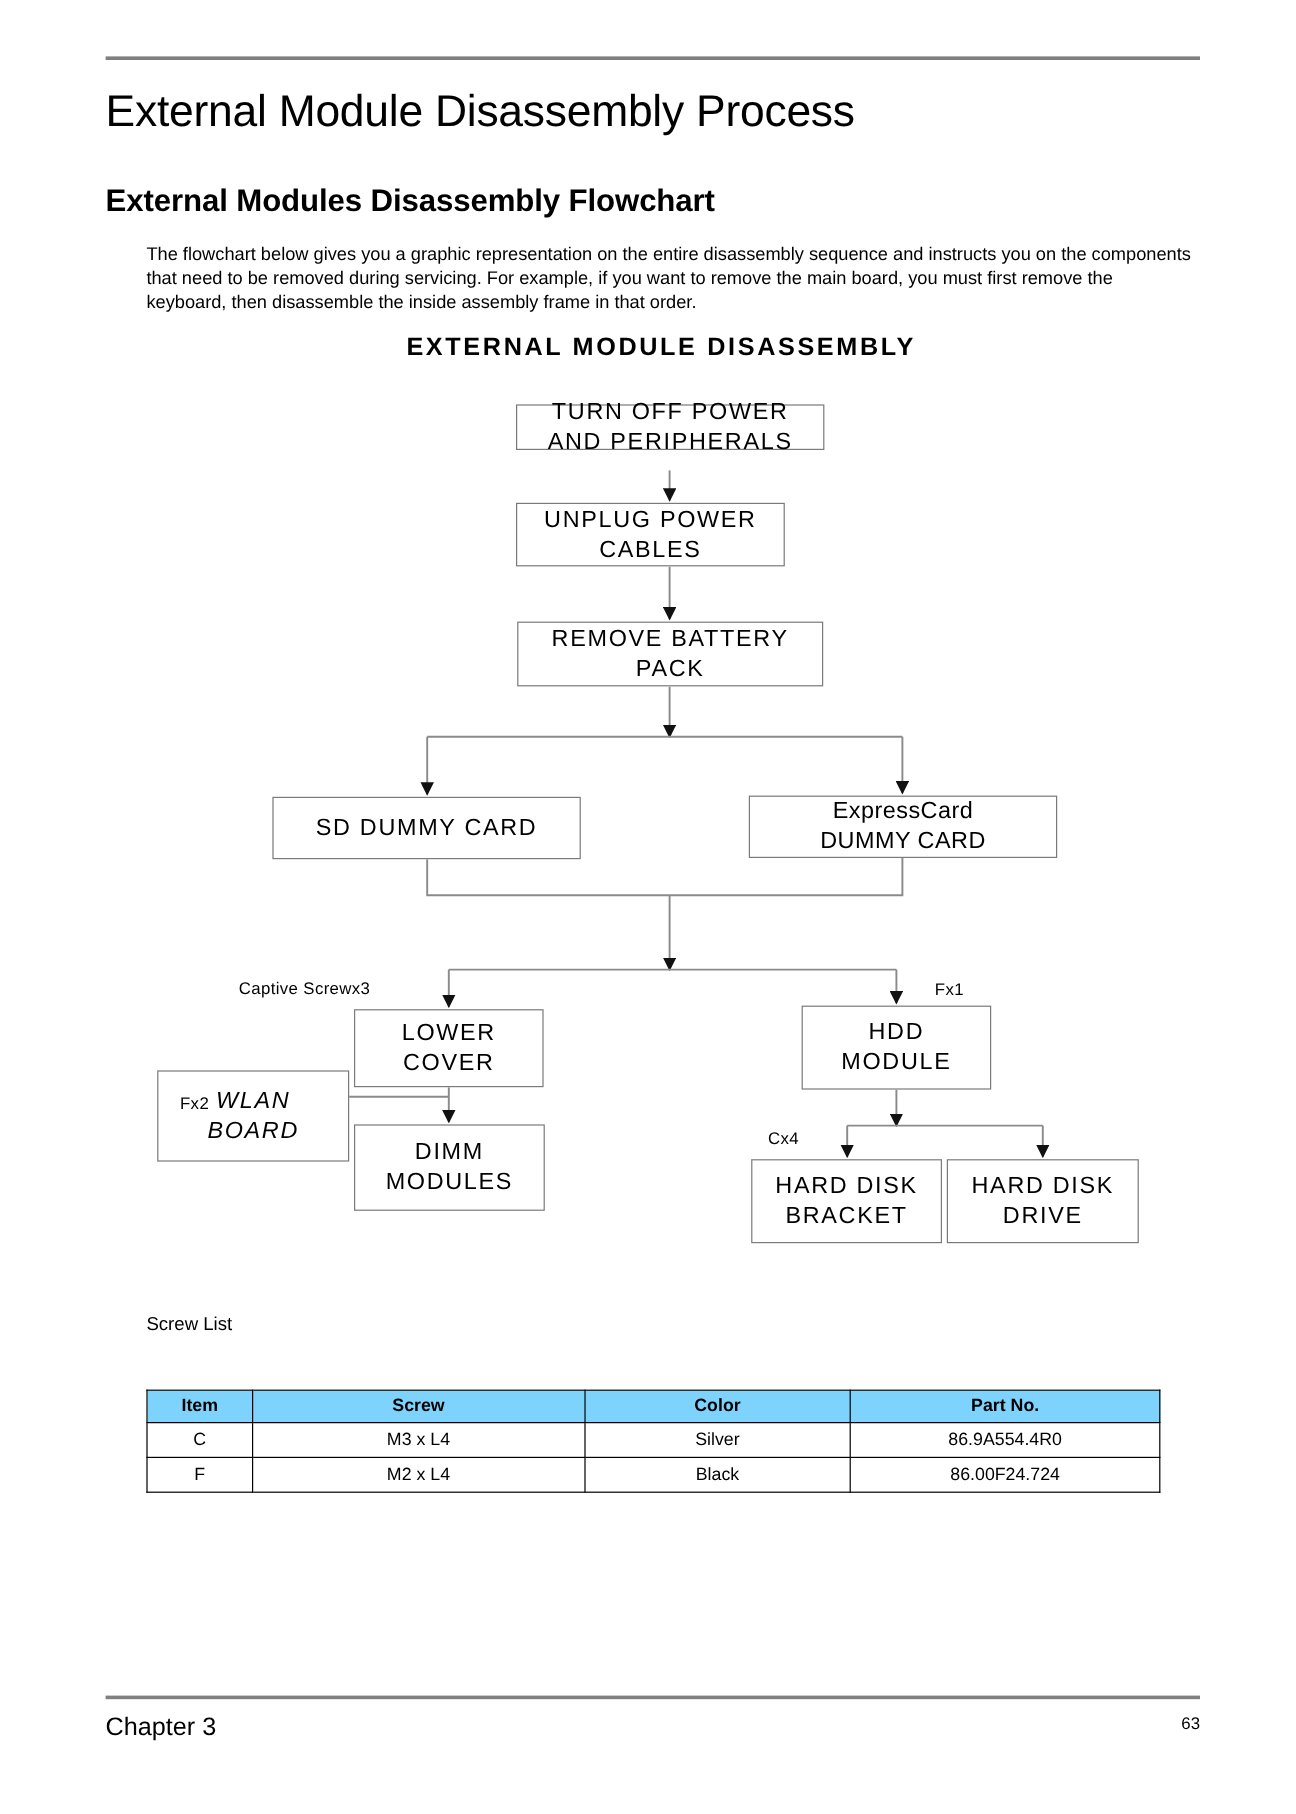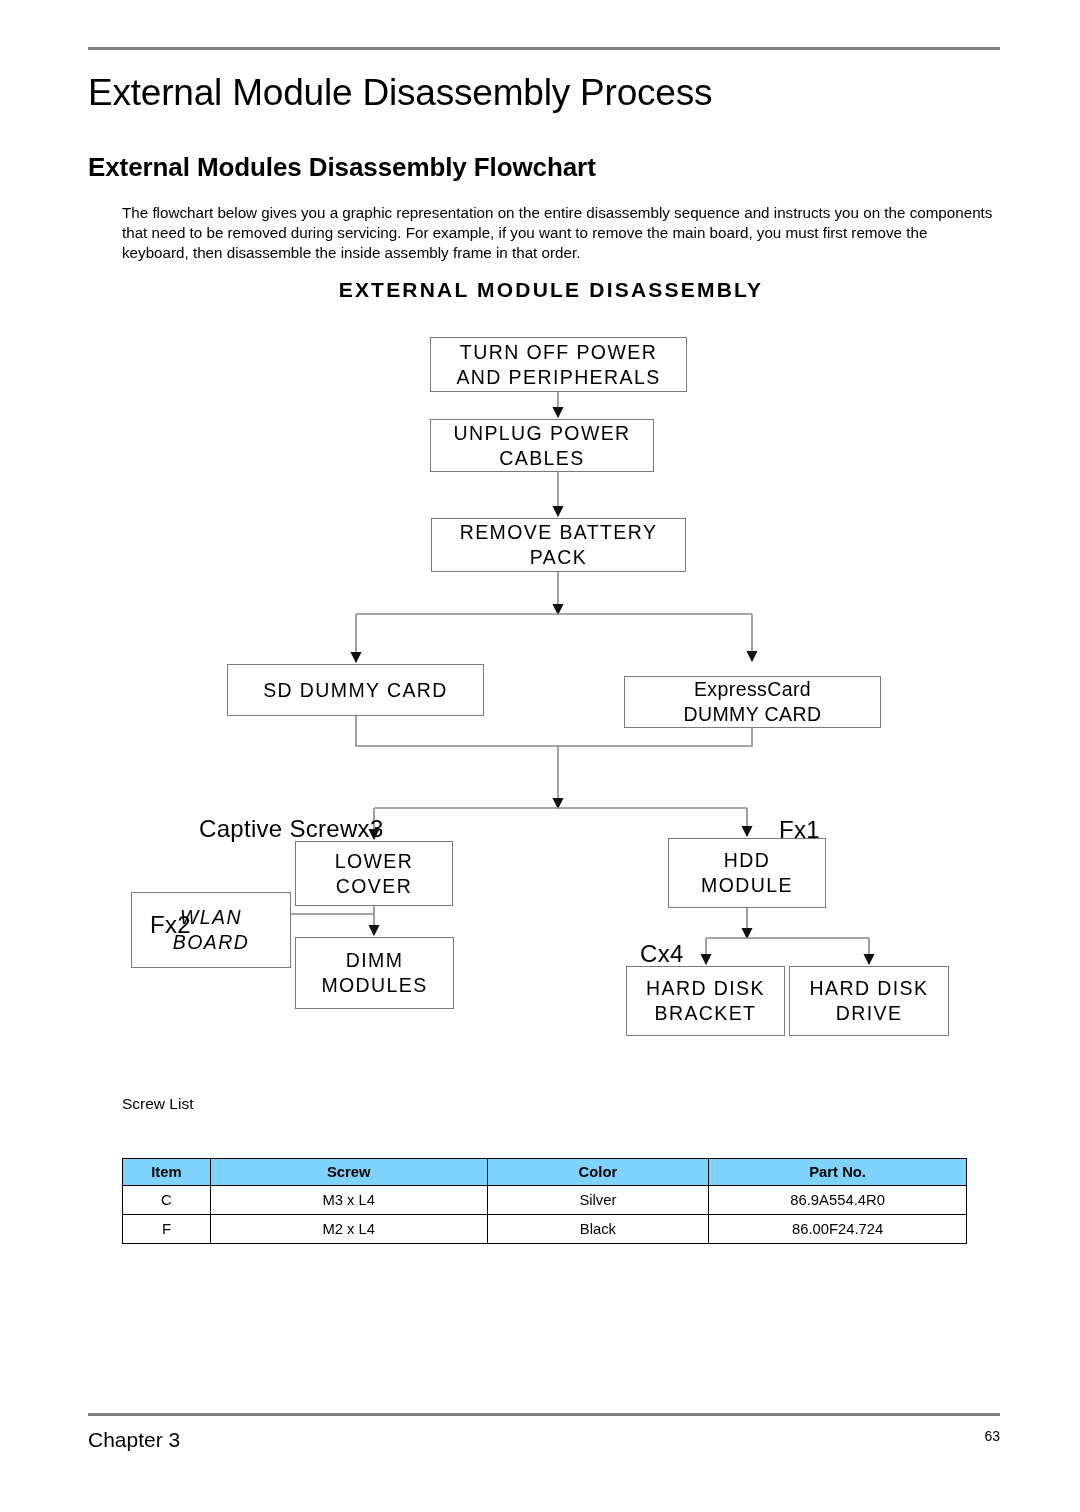--- a/index.html
+++ b/index.html
@@ -83,25 +83,25 @@
     box-sizing: border-box;
     display: flex;
     align-items: center;
     justify-content: center;
     text-align: center;
     font-size: 19.5px;
     line-height: 25px;
     letter-spacing: 1.4px;
     white-space: pre-line;
   }
-  .node.mixed { letter-spacing: 0.4px; margin-top: 13px; }
+  .node.mixed { letter-spacing: 0.4px; }
 
   .edge-label {
     position: absolute;
-    font-size: 24px;
+    font-size: 14px;
     letter-spacing: 0.3px;
     white-space: nowrap;
   }
 
   
   .screw-caption {
     position: absolute;
     left: 122px; top: 1095px;
     font-size: 15.5px;
     font-weight: normal;
@@ -196,21 +196,21 @@
     <path d="M 356 716 L 356 746 L 752 746 L 752 715"></path>
 
     <path d="M 374 808 L 747 808"></path>
 
     <path d="M 374 914 L 211 914"></path>
 
     <path d="M 706 938 L 869 938"></path>
   </g>
 </svg>
 
-<div class="node" style="left:430px;top:337px;width:257px;height:55px;">TURN OFF POWER
+<div class="node" style="left:430px;top:337px;width:257px;height:38px;">TURN OFF POWER
 AND PERIPHERALS</div>
 <div class="node" style="left:430px;top:419px;width:224px;height:53px;">UNPLUG POWER
 CABLES</div>
 <div class="node" style="left:431px;top:518px;width:255px;height:54px;">REMOVE BATTERY
 PACK</div>
 <div class="node" style="left:227px;top:664px;width:257px;height:52px;">SD DUMMY CARD</div>
 <div class="node mixed" style="left:624px;top:663px;width:257px;height:52px;">ExpressCard
 DUMMY CARD</div>
 <div class="node" style="left:295px;top:841px;width:158px;height:65px;">LOWER
 COVER</div>

